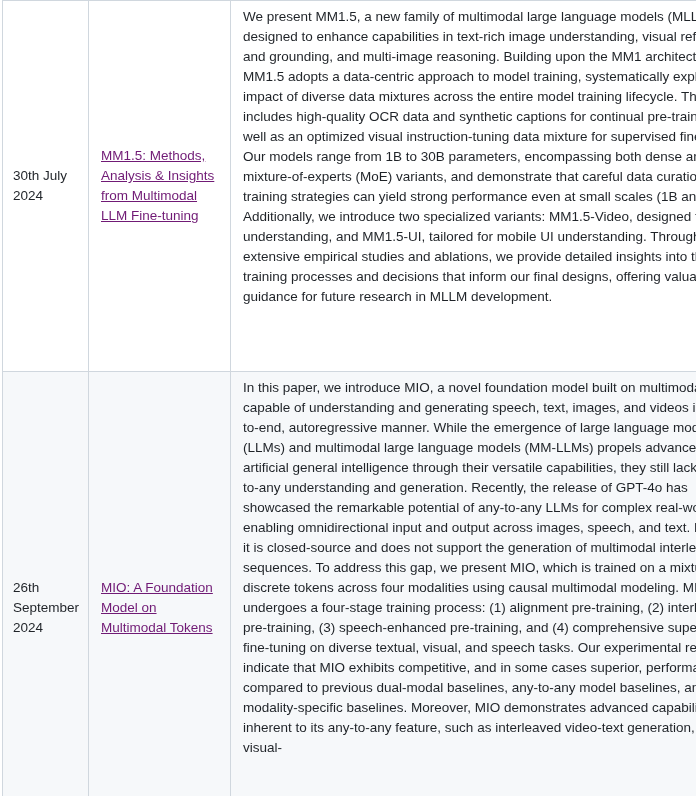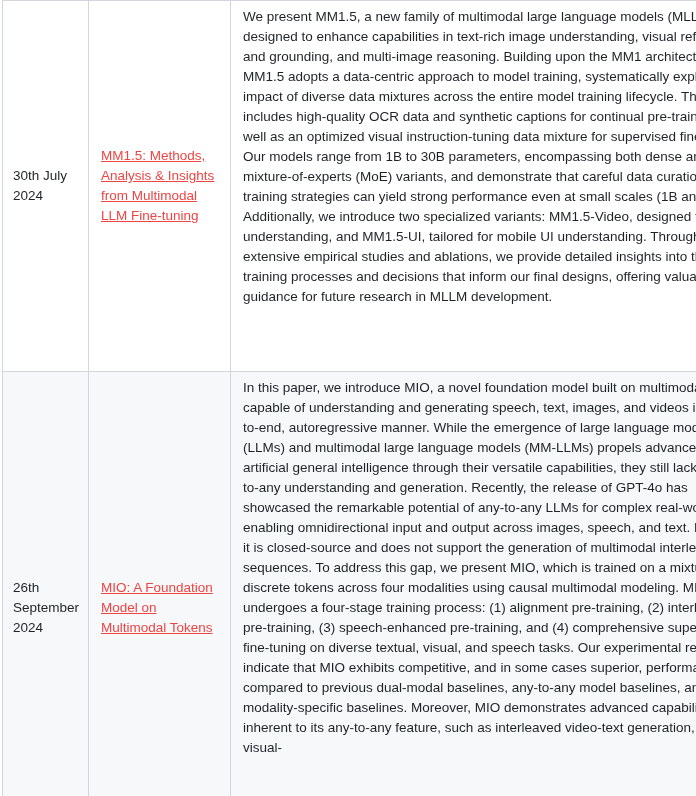--- a/index.html
+++ b/index.html
@@ -34,21 +34,21 @@
   table.papers td.col-abstract {
     width: 539px;
     vertical-align: top;
     margin-left: 17px;
   }
   tr.row-even { background: #ffffff; }
   tr.row-odd  { background: #f6f8fa; }
   tr.row-0 td { height: 371px; }
   tr.row-1 td { height: 472px; }
   a.paper-link {
-    color: #ef4444;
+    color: #701a75;
     text-decoration: underline;
     cursor: pointer;
   }
 </style>
 </head>
 <body>
 
 <table class="papers">
   <tbody>
     <tr class="row-0 row-even">

